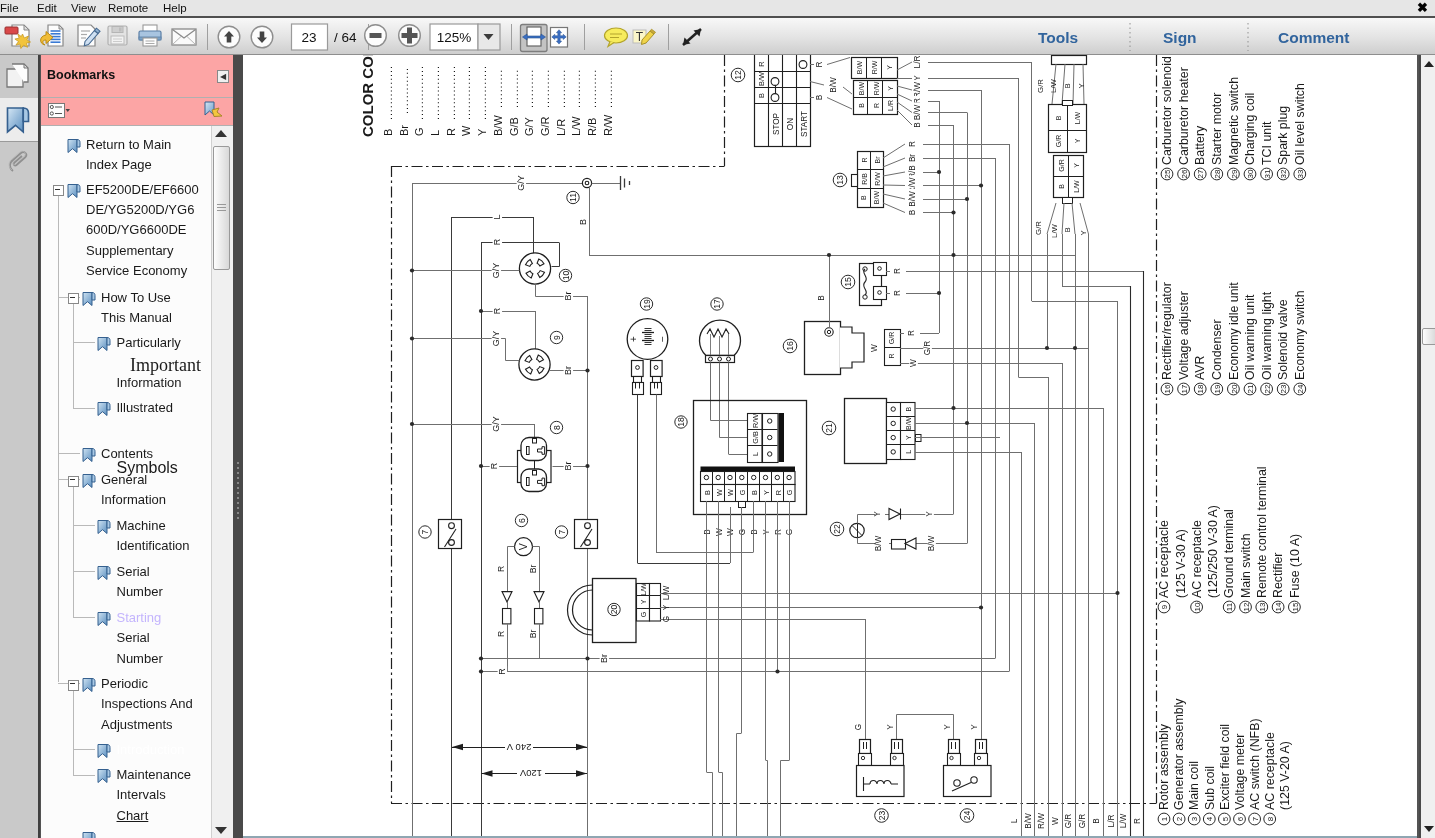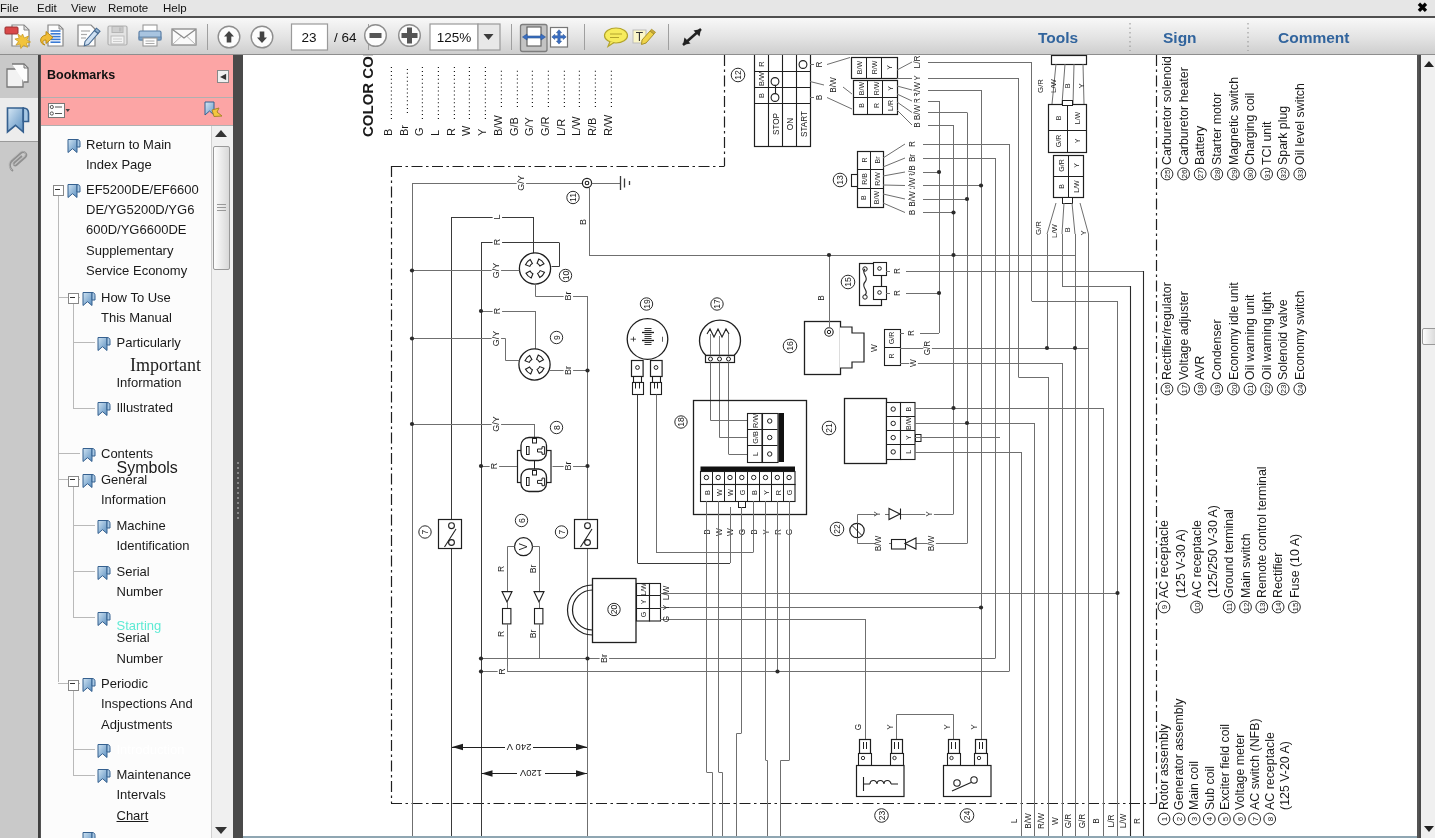--- a/index.html
+++ b/index.html
@@ -320,21 +320,21 @@
     <svg style="position:absolute;left:96.5px;top:611px" width="14" height="16" viewBox="0 0 14 16">
       <defs>
         <linearGradient id="bg96.5_611" x1="0" y1="0" x2="1" y2="1">
           <stop offset="0" stop-color="#cfe3f2"></stop>
           <stop offset="1" stop-color="#5b8fc0"></stop>
         </linearGradient>
       </defs>
       <path d="M1,1.5 h9 v13 l-4.5,-3.8 -4.5,3.8 z" fill="url(#bg96.5_611)" stroke="#35608f" stroke-width="1"></path>
       <path d="M10,1.5 c2.5,0 3,1.5 3,3 v4.5 h-3 z" fill="#a8c8e4" stroke="#35608f" stroke-width="1"></path>
     </svg>
-    <div style="position:absolute;left:116.5px;top:610.0px;font-size:13px;color:#5eead4;white-space:nowrap;margin-top:8px;">Starting</div>
+    <div style="position:absolute;left:116.5px;top:610.0px;font-size:13px;color:#c4b5fd;white-space:nowrap;">Starting</div>
     <div style="position:absolute;left:116.5px;top:630.4px;font-size:13px;color:#1a1a1a;white-space:nowrap;">Serial</div>
     <div style="position:absolute;left:116.5px;top:650.8px;font-size:13px;color:#1a1a1a;white-space:nowrap;">Number</div>
     <svg style="position:absolute;left:81.5px;top:677px" width="14" height="16" viewBox="0 0 14 16">
       <defs>
         <linearGradient id="bg81.5_677" x1="0" y1="0" x2="1" y2="1">
           <stop offset="0" stop-color="#cfe3f2"></stop>
           <stop offset="1" stop-color="#5b8fc0"></stop>
         </linearGradient>
       </defs>
       <path d="M1,1.5 h9 v13 l-4.5,-3.8 -4.5,3.8 z" fill="url(#bg81.5_677)" stroke="#35608f" stroke-width="1"></path>

